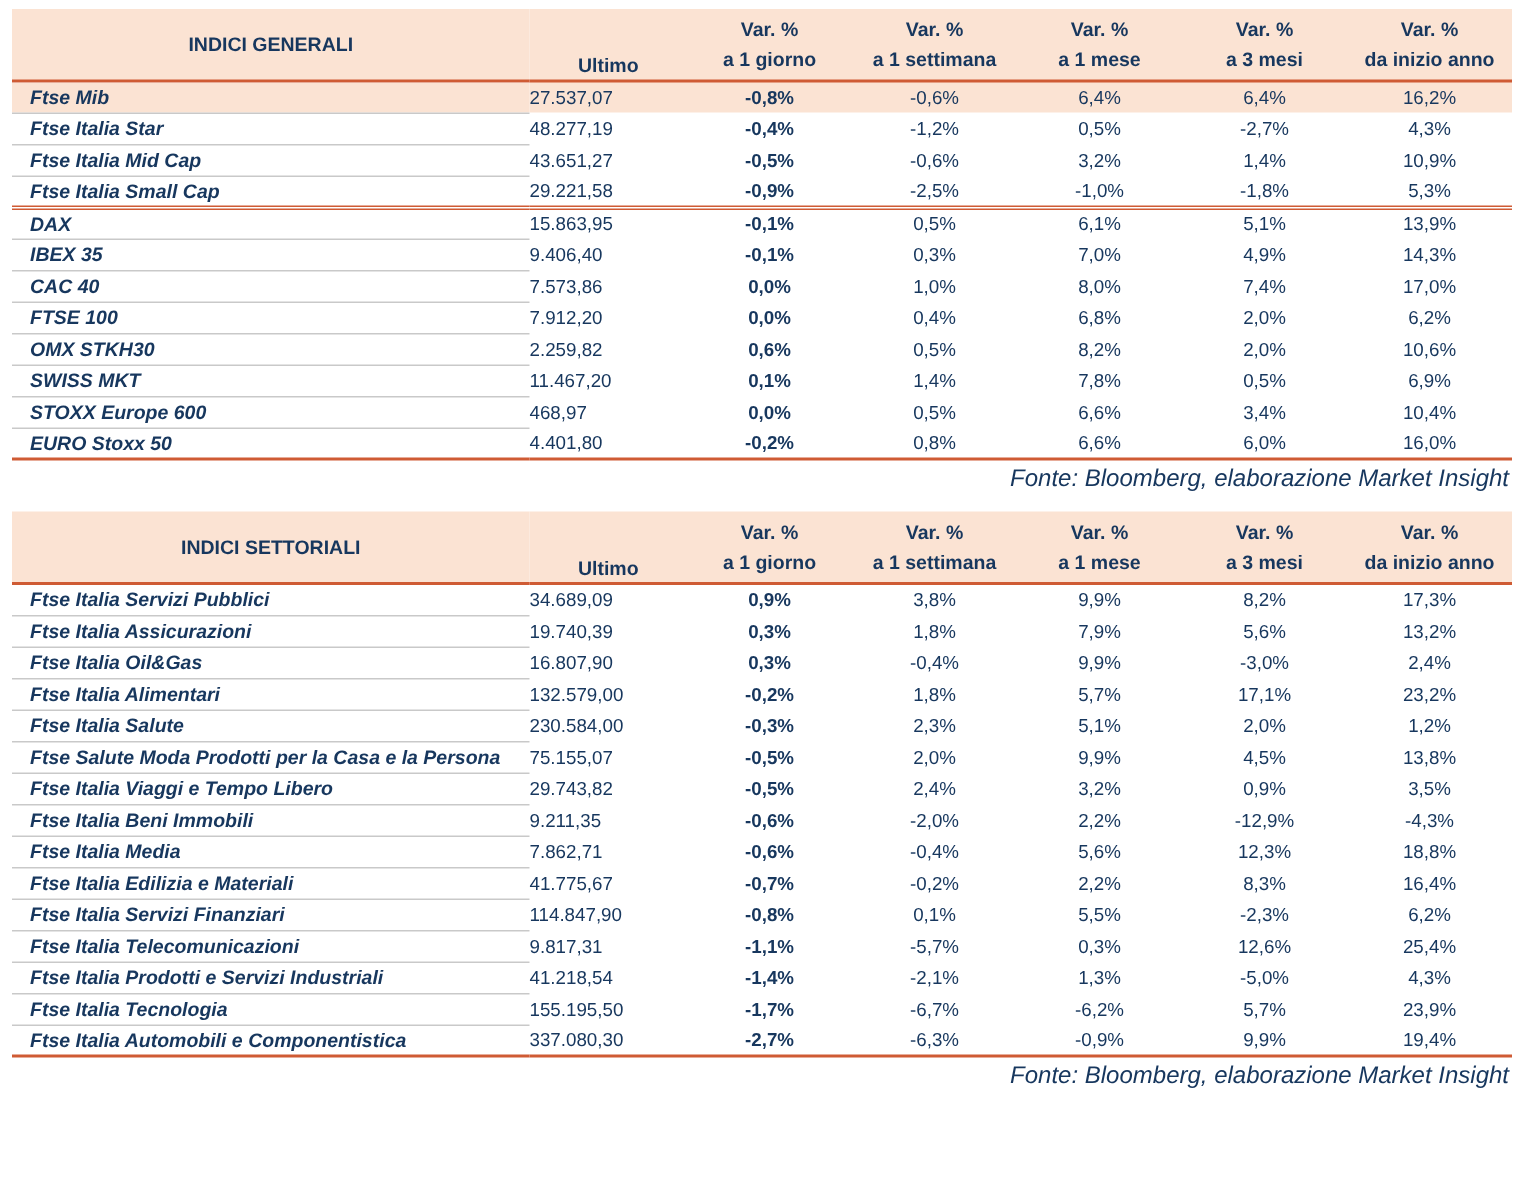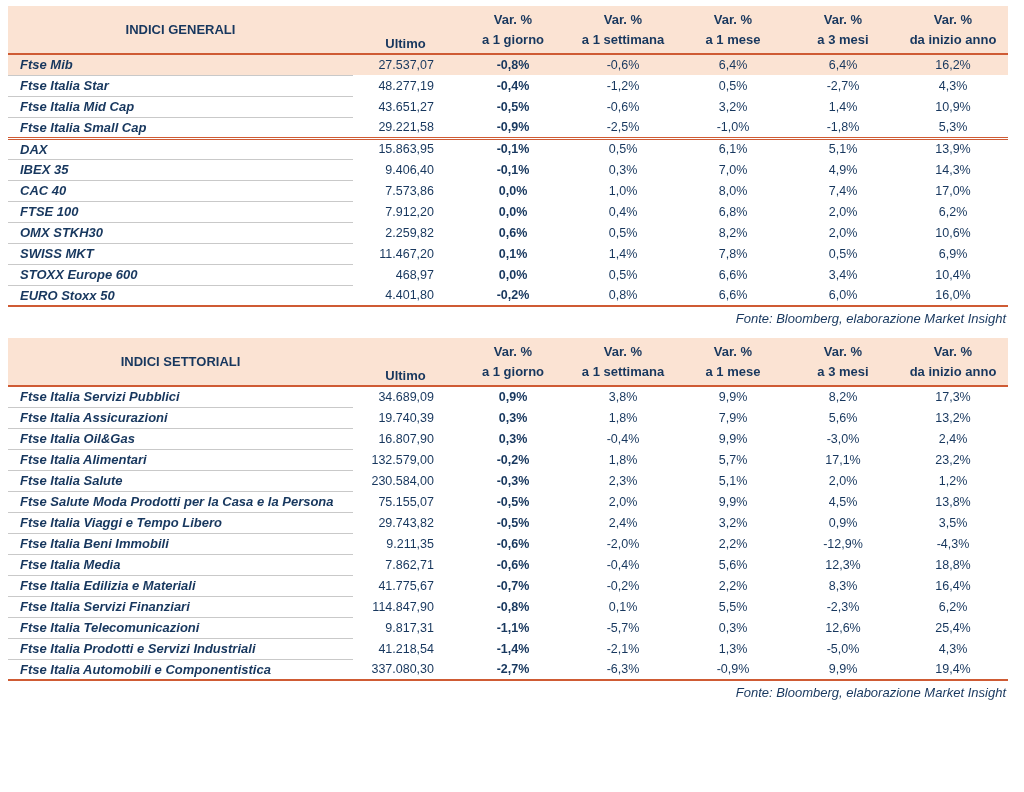--- a/index.html
+++ b/index.html
@@ -24,28 +24,28 @@
     padding:4px 0;text-align:center;vertical-align:middle;
   }
   th.ultimo-h{vertical-align:bottom;padding-bottom:2px;}
   th .hline{display:block;line-height:1.5;}
   tbody td{height:21px;font-size:12.5px;vertical-align:middle;}
   td.name{
     font-weight:bold;font-style:italic;font-size:13px;
     padding-left:12px;border-bottom:1px solid var(--grayline);
     overflow:hidden;white-space:nowrap;
   }
-  td.ultimo{text-align:right;padding-right:24px;}
+  td.ultimo{padding-right:24px;}
   td.var{text-align:center;}
   td.bold{font-weight:bold;}
   tr.hl td{background:var(--peach);}
   tr.sep-solid td{border-bottom:2px solid var(--line);}
   tr.sep-double td{border-bottom:3px double var(--line);}
   .fonte{
-    text-align:right;font-style:italic;font-size:13px;
+    text-align:right;font-style:italic;font-size:16px;
     padding:4px 2px 6px 0;color:var(--navy);
   }
   .gap{height:6px;}
   col.c-name{width:345px;}
   col.c-ultimo{width:105px;}
   col.c-var{width:110px;}
 </style>
 </head>
 <body>
 
@@ -349,20 +349,29 @@
         </tr>
         <tr>
           <td class="name">Ftse Italia Prodotti e Servizi Industriali</td>
           <td class="ultimo">41.218,54</td>
           <td class="var bold">-1,4%</td>
           <td class="var">-2,1%</td>
           <td class="var">1,3%</td>
           <td class="var">-5,0%</td>
           <td class="var">4,3%</td>
         </tr>
+        <tr>
+          <td class="name">Ftse Italia Tecnologia</td>
+          <td class="ultimo">155.195,50</td>
+          <td class="var bold">-1,7%</td>
+          <td class="var">-6,7%</td>
+          <td class="var">-6,2%</td>
+          <td class="var">5,7%</td>
+          <td class="var">23,9%</td>
+        </tr>
         <tr class="sep-solid">
           <td class="name">Ftse Italia Automobili e Componentistica</td>
           <td class="ultimo">337.080,30</td>
           <td class="var bold">-2,7%</td>
           <td class="var">-6,3%</td>
           <td class="var">-0,9%</td>
           <td class="var">9,9%</td>
           <td class="var">19,4%</td>
         </tr>
       </tbody>

